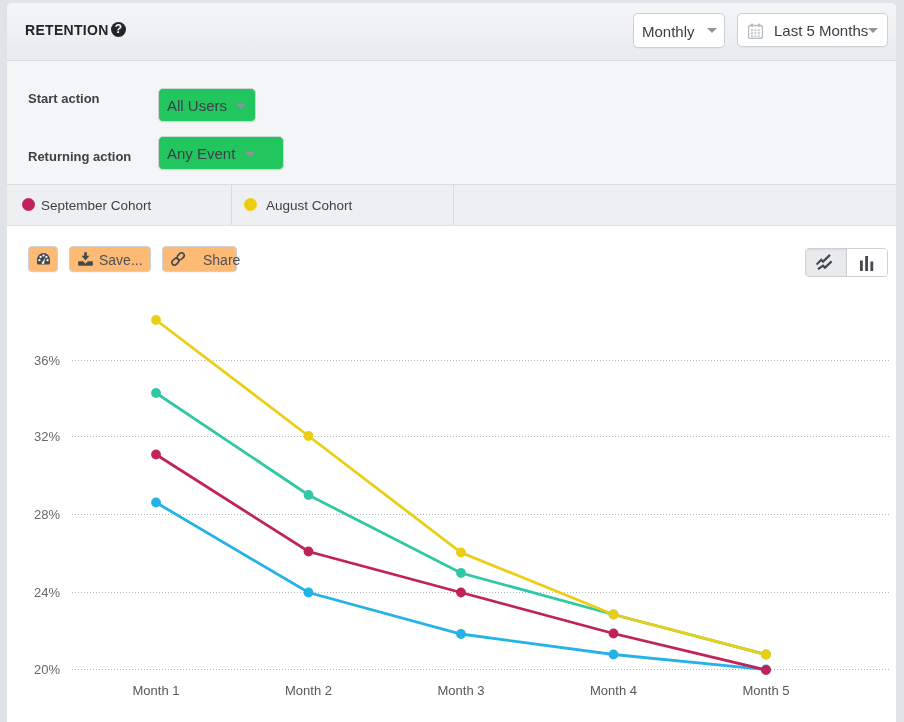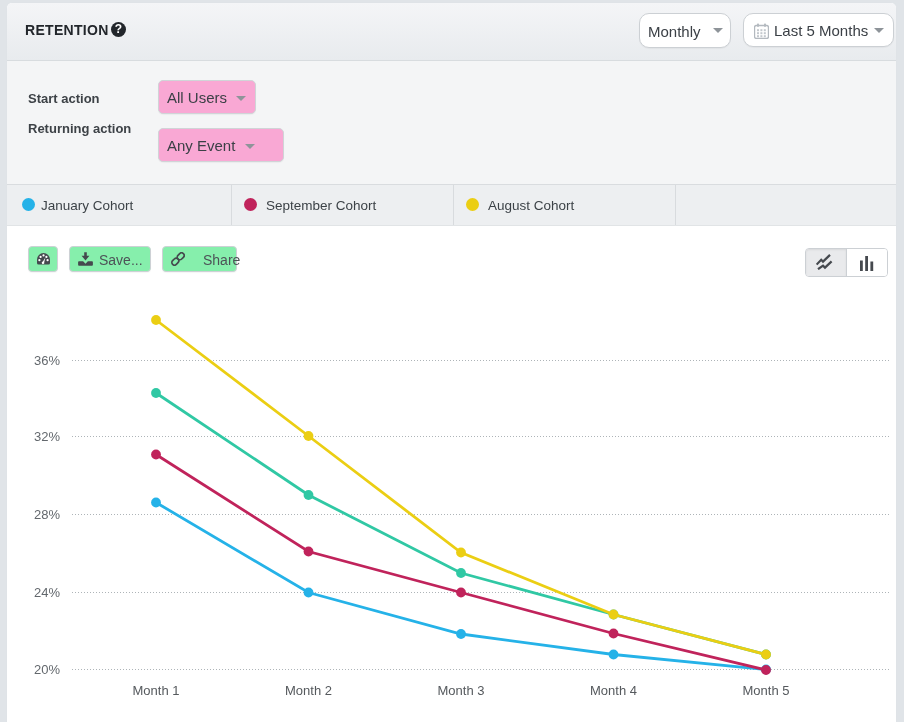--- a/index.html
+++ b/index.html
@@ -2,43 +2,43 @@
 <html><head>
 <meta charset="utf-8">
 <style>
   * { margin:0; padding:0; box-sizing:border-box; }
   html,body { width:904px; height:722px; background:#e0e4e8; font-family:"Liberation Sans", sans-serif; overflow:hidden; }
   #panel { position:absolute; left:6px; top:2px; width:891px; height:720px; background:#fff; border:1px solid #dfe3e7; border-bottom:none; border-radius:6px 6px 0 0; }
   
   #hdr { position:absolute; left:0; top:0; width:889px; height:58px; background:linear-gradient(#f4f5f7,#e8ebee); border-bottom:1px solid #d8dcdf; border-radius:5px 5px 0 0; }
   #title { position:absolute; left:18px; top:19px; font-size:14px; font-weight:700; letter-spacing:0.3px; color:#22262b; }
   #qmark { position:absolute; left:104px; top:19px; width:15px; height:15px; background:#22262b; border-radius:50%; color:#fff; font-size:12px; font-weight:700; text-align:center; line-height:15px; }
-  .btn { position:absolute; background:#fff; border:1px solid #ccd0d4; border-radius:10px; box-shadow:0 1px 1px rgba(0,0,0,0.04);margin-left:6px; }
+  .btn { position:absolute; background:#fff; border:1px solid #ccd0d4; border-radius:5px; box-shadow:0 1px 1px rgba(0,0,0,0.04); }
   #btn-monthly { left:626px; top:10px; width:92px; height:35px; }
   #btn-monthly .lbl { position:absolute; left:8px; top:9px; font-size:15px; color:#3b4046; }
   #btn-range { left:730px; top:10px; width:151px; height:34px; }
-  #btn-range .lbl { position:absolute; left:30px; top:8px; font-size:15px; color:#3b4046; }
+  #btn-range .lbl { position:absolute; left:36px; top:8px; font-size:15px; color:#3b4046; }
   .caret { position:absolute; width:0; height:0; border-left:5px solid transparent; border-right:5px solid transparent; border-top:5px solid #8e9499; }
   
   #filters { position:absolute; left:0; top:58px; width:889px; height:123px; background:#f4f5f6; }
   .flabel { position:absolute; left:21px; font-size:13px; font-weight:700; color:#3d4247; }
-  .select { position:absolute; left:151px; background:#f9a8d4; border:1px solid #d0d4d7; border-radius:5px; box-shadow:0 1px 1px rgba(0,0,0,0.04); }
+  .select { position:absolute; left:151px; background:#22c55e; border:1px solid #d0d4d7; border-radius:5px; box-shadow:0 1px 1px rgba(0,0,0,0.04);margin-top:8px; }
   .select .lbl { position:absolute; left:8px; top:8px; font-size:15px; color:#3b4046; }
   
   #legend { position:absolute; left:0; top:181px; width:889px; height:42px; background:#edeff1; border-top:1px solid #d9dcdf; border-bottom:1px solid #e1e4e6; display:flex; }
   .lcell { position:relative; border-right:1px solid #d8dbde; }
   .lcell:nth-child(1) { width:225px; }
   .lcell:nth-child(2) { width:222px; }
   .lcell:nth-child(3) { width:222px; }
   .lcell:nth-child(4) { flex:1; border-right:none; }
   .ldot { position:absolute; left:12px; top:13px; width:13px; height:13px; border-radius:50%; }
   .lcell:nth-child(1) .ldot { left:15px; }
   .ltext { position:absolute; left:34px; top:13px; font-size:13.5px; color:#3c4247; }
   
-  .tbtn { position:absolute; top:243px; height:26px; background:#86efac; border:1px solid #cdd1d5; border-radius:4px; box-shadow:0 1px 1px rgba(0,0,0,0.04); color:#4d5257; font-size:14px; }
+  .tbtn { position:absolute; top:243px; height:26px; background:#fdba74; border:1px solid #cdd1d5; border-radius:4px; box-shadow:0 1px 1px rgba(0,0,0,0.04); color:#4d5257; font-size:14px; }
   #tb-gauge { left:21px; width:30px; }
   #tb-save { left:62px; width:82px; }
   #tb-share { left:155px; width:75px; }
   .tbtn svg { position:absolute; top:5px; }
   .tbtn .txt { position:absolute; top:5px; }
   #toggle { position:absolute; left:798px; top:245px; width:83px; height:29px; border:1px solid #ccd0d4; border-radius:4px; background:#fff; }
   #tg-left { position:absolute; left:0; top:0; width:41px; height:27px; background:#e9eaec; border-right:1px solid #ccd0d4; border-radius:3px 0 0 3px; box-shadow:inset 0 1px 2px rgba(0,0,0,0.08); }
   #tg-right { position:absolute; left:41px; top:0; width:40px; height:27px; background:#fff; border-radius:0 3px 3px 0; }
 </style>
 </head>
@@ -71,31 +71,27 @@
       <span class="lbl">Last 5 Months</span>
         <span class="caret" style="left:130px;top:14px;"></span>
     </div>
   </div>
   <div id="filters">
     <div class="flabel" style="top:30px;">Start action</div>
     <div class="select" style="top:19px;width:98px;height:34px;">
         <span class="lbl">All Users</span>
         <span class="caret" style="left:77px;top:15px;"></span>
       </div>
-    <div class="flabel" style="top:60px;">Returning action</div>
+    <div class="flabel" style="top:88px;">Returning action</div>
     <div class="select" style="top:67px;width:126px;height:34px;">
         <span class="lbl">Any Event</span>
         <span class="caret" style="left:86px;top:15px;"></span>
       </div>
   </div>
   <div id="legend">
-    <div class="lcell">
-        <span class="ldot" style="background:#25b2e8;"></span>
-        <span class="ltext">January Cohort</span>
-      </div>
     <div class="lcell">
         <span class="ldot" style="background:#c0235b;"></span>
         <span class="ltext">September Cohort</span>
       </div>
     <div class="lcell">
         <span class="ldot" style="background:#ebce13;"></span>
         <span class="ltext">August Cohort</span>
       </div>
   </div>
   <div class="tbtn" id="tb-gauge">

